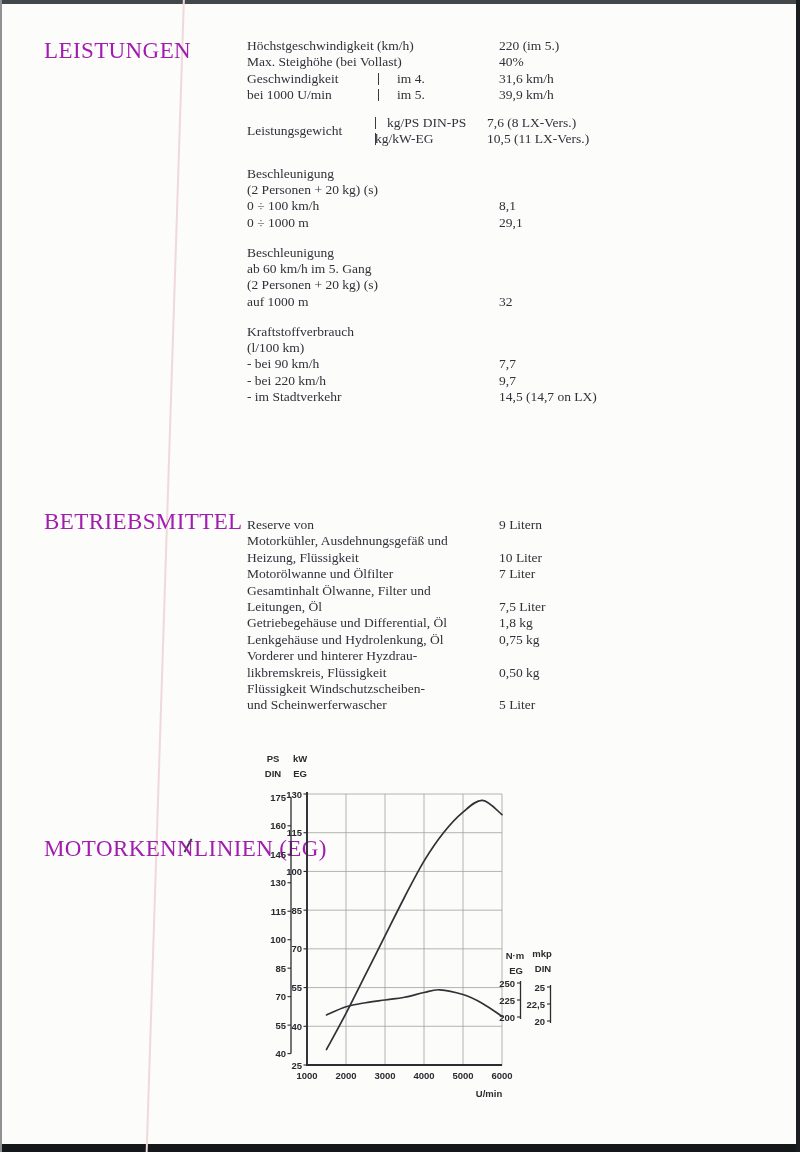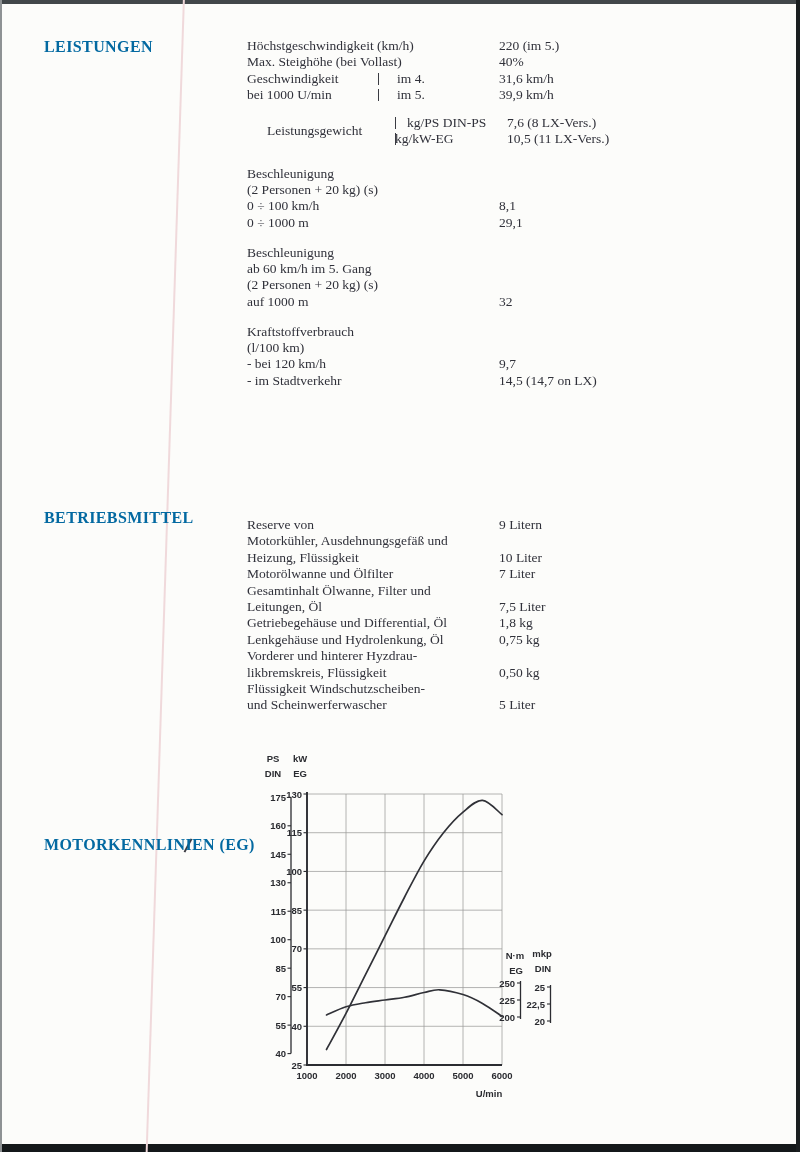--- a/index.html
+++ b/index.html
@@ -11,32 +11,32 @@
   
   .edge-top{position:absolute;left:0;top:0;width:800px;height:4px;background:#42474a;}
   .edge-bottom{position:absolute;left:0;bottom:0;width:800px;height:8px;background:#14181a;}
   .edge-right{position:absolute;right:0;top:0;width:4px;height:1152px;background:#1a1e20;}
   .edge-left{position:absolute;left:0;top:0;width:2px;height:1152px;background:#8e9294;}
   .fold{position:absolute;left:183px;top:-4px;width:2px;height:1162px;background:#f0d9db;
         transform:rotate(1.85deg);transform-origin:top center;}
   .artifact-slash{position:absolute;left:187px;top:838px;width:2px;height:15px;background:#3a3b42;
         transform:rotate(28deg);}
   
-  .h1{position:absolute;left:44px;font-size:16px;font-weight:bold;color:#0369a1;
+  .h1{position:absolute;left:44px;font-size:23px;font-weight:normal;color:#a21caf;
       letter-spacing:.4px;white-space:nowrap;}
   
   .col{position:absolute;left:247px;width:545px;font-size:13.5px;line-height:16.4px;}
   .trow{position:relative;height:16.4px;white-space:nowrap;}
   .trow .lbl{position:absolute;left:0;}
   .trow .sub{position:absolute;left:150px;}
   .trow .val{position:absolute;left:252px;}
   .trow .brace{position:absolute;left:131px;top:2px;width:1px;height:12px;background:#3a3b42;}
   .b{font-weight:normal;}
   .mt11{margin-top:11px;} .mt18{margin-top:18px;} .mt14{margin-top:13.5px;}
-  .weightblock{position:relative;height:33px;margin-left:20px;}
+  .weightblock{position:relative;height:33px;}
   .weightblock .wlbl{position:absolute;left:0;top:8px;}
   .weightblock .w1{position:absolute;left:140px;top:0;}
   .weightblock .w2{position:absolute;left:128px;top:16.4px;}
   .weightblock .wv1{position:absolute;left:240px;top:0;text-align:center;}
   .weightblock .wv2{position:absolute;left:240px;top:16.4px;}
   .weightblock .wb1{position:absolute;left:128px;top:2px;width:1px;height:12px;background:#3a3b42;}
   .weightblock .wb2{position:absolute;left:128px;top:18px;width:1px;height:12px;background:#3a3b42;}
   
   #chart-wrap{position:absolute;left:252px;top:748px;width:310px;height:360px;}
   #motor-chart{width:310px;height:360px;display:block;}
@@ -122,21 +122,25 @@
       <span class="val">32</span>
     </div>
 
     <div class="trow mt14">
       <span class="lbl b">Kraftstoffverbrauch</span>
     </div>
     <div class="trow">
       <span class="lbl">(l/100 km)</span>
     </div>
     <div class="trow">
-      <span class="lbl">- bei 120 km/h</span>
+      <span class="lbl">- bei 90 km/h</span>
+      <span class="val">7,7</span>
+    </div>
+    <div class="trow">
+      <span class="lbl">- bei 220 km/h</span>
       <span class="val">9,7</span>
     </div>
     <div class="trow">
       <span class="lbl">- im Stadtverkehr</span>
       <span class="val">14,5 (14,7 on LX)</span>
     </div>
   </div>
 
   <div class="h1" style="top:509px;">BETRIEBSMITTEL</div>
 

